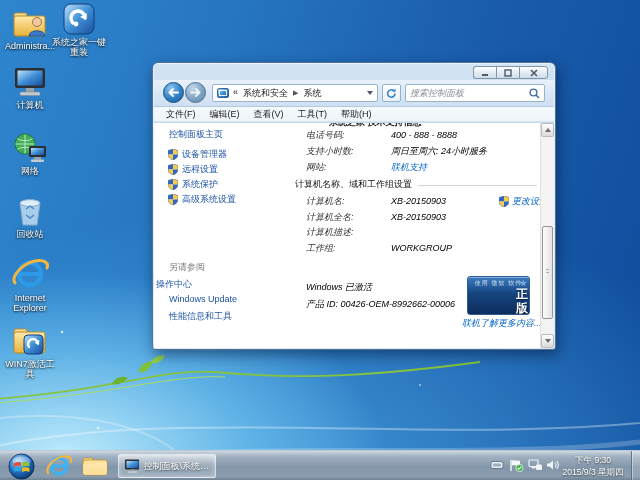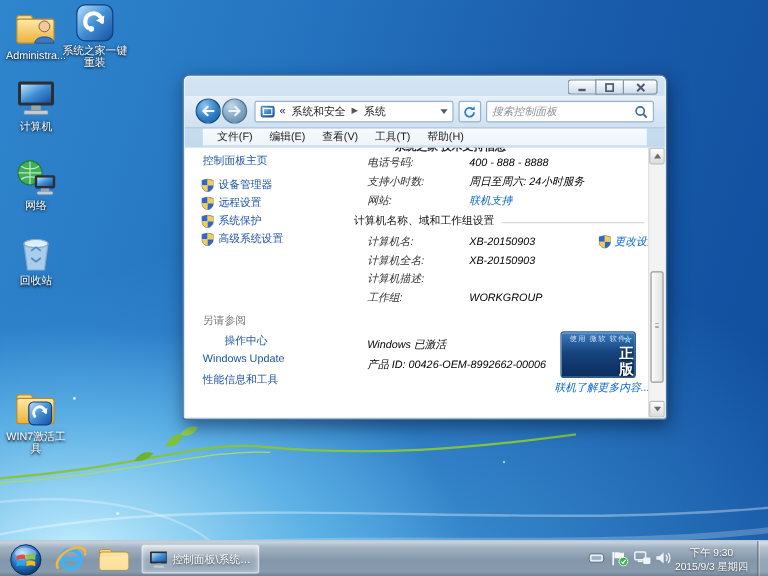--- a/index.html
+++ b/index.html
@@ -45,21 +45,21 @@
   .addr-text { flex:1; display:flex; gap:5px; color:#222; white-space:nowrap; overflow:hidden; }
   .addr-sep { color:#555; font-size:7px; line-height:12px; }
   .addr-drop { width:0; height:0; border-left:3.5px solid transparent; border-right:3.5px solid transparent; border-top:4px solid #4a5a6a; }
   .refresh-btn { position:absolute; left:228px; top:4px; width:19px; height:18px; background:linear-gradient(#fff,#e8f0f8);
     border:1px solid #97b3cb; border-radius:2px; display:flex; align-items:center; justify-content:center; }
   .searchbox { position:absolute; left:251px; right:9px; top:4px; height:18px; background:#fff;
     border:1px solid #97b3cb; border-radius:2px; display:flex; align-items:center; padding:0 4px; }
   .searchbox input { flex:1; border:none; outline:none; font-size:9px; font-family:inherit; color:#333; min-width:0; background:transparent; }
   .searchbox input::placeholder { color:#8a8f96; font-style:italic; }
 
-  .menubar { height:15px; margin:0 16px; background:linear-gradient(#f6fafd,#eef4fa); border-bottom:1px solid #d9e4ef;
+  .menubar { height:15px; margin:0 1px; background:linear-gradient(#f6fafd,#eef4fa); border-bottom:1px solid #d9e4ef;
     display:flex; padding-left:5px; }
   .menu-item { padding:0 7px; line-height:14px; color:#1a1a1a; }
 
   .client { position:absolute; left:1px; right:1px; top:60px; bottom:1px; background:#fff; overflow:hidden; }
 
   
   .side-item { position:absolute; white-space:nowrap; color:#1f55a4; }
   .side-home { left:15px; top:5px; }
   .side-task { left:30px; display:flex; gap:4px; align-items:center; }
   .side-task .uac { margin-left:-16px; }
@@ -216,20 +216,32 @@
     <div class="icon-glyph">
       <svg width="30" height="32">
         <path d="M5,8 L8,30 L22,30 L25,8 Z" fill="rgba(190,220,242,.85)" stroke="#88aac8" stroke-width="1"></path>
         <ellipse cx="15" cy="8" rx="10" ry="3.4" fill="rgba(225,242,252,.95)" stroke="#88aac8" stroke-width="1"></ellipse>
         <path d="M11,14 l4,-3 4,3 M11,20 l4,3 4,-3" fill="none" stroke="#4d88c8" stroke-width="1.4"></path>
       </svg>
     </div>
     <div class="icon-label">回收站</div>
   </div>
 
+  <div class="icon-block" style="left:3px; top:257px;">
+    <div class="icon-glyph">
+      <svg width="38" height="34">
+        <circle cx="19" cy="17" r="11" fill="none" stroke="#2d9ae8" stroke-width="4.5"></circle>
+        <rect x="9" y="15" width="20" height="4" fill="#2d9ae8"></rect>
+        <rect x="24" y="19" width="8" height="6" fill="#2f86cd" opacity="0"></rect>
+        <path d="M4,26 C0,20 10,7 24,4 C33,2 38,6 36,11" fill="none" stroke="#f4b63f" stroke-width="3" stroke-linecap="round"></path>
+      </svg>
+    </div>
+    <div class="icon-label">Internet
+Explorer</div>
+  </div>
 
   <div class="icon-block" style="left:3px; top:323px;">
     <div class="icon-glyph">
       <svg width="38" height="32">
         <rect x="3" y="4" width="13" height="7" rx="2" fill="url(#goldFolder)" stroke="#b78a2a" stroke-width="1"></rect>
         <rect x="3" y="7" width="31" height="21" rx="2" fill="url(#goldFolder)" stroke="#b78a2a" stroke-width="1"></rect>
         <rect x="13" y="10" width="19" height="19" rx="4" fill="url(#screenBlue)" stroke="#0e3f7e" stroke-width="1"></rect>
         <path d="M18,22 a5,5 0 1 1 9,-3.5" fill="none" stroke="#fff" stroke-width="2.4" stroke-linecap="round"></path>
         <path d="M28.5,15 l-.8,5 -4.2,-2.2 z" fill="#fff"></path>
       </svg>
@@ -334,21 +346,21 @@
       <span>系统保护</span>
     </div>
     <div class="side-item side-task" style="top:70px;">
       <svg class="uac" width="10" height="11">
           <use href="#uacShield"></use>
         </svg>
       <span>高级系统设置</span>
     </div>
 
     <div class="side-gray" style="top:138px;">另请参阅</div>
-    <div class="side-item" style="left:33px; top:155px;text-align:right;">操作中心</div>
+    <div class="side-item" style="left:2px; top:155px;text-align:right;">操作中心</div>
     <div class="side-item" style="left:15px; top:171px;">Windows Update</div>
     <div class="side-item" style="left:15px; top:187px;">性能信息和工具</div>
 
     <div class="content">
       <div class="clipped-row"><span>系统之家 技术支持信息</span></div>
 
       <div class="c-row" style="left:15px; top:6px;"><span class="c-label">电话号码:</span></div>
       <div class="c-row" style="left:100px; top:6px;text-align:right;"><span class="c-value">400 - 888 - 8888</span></div>
 
       <div class="c-row" style="left:15px; top:22px;"><span class="c-label">支持小时数:</span></div>

